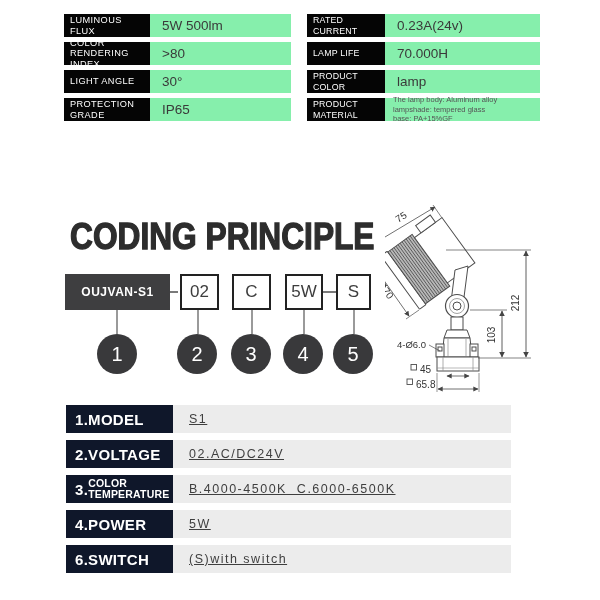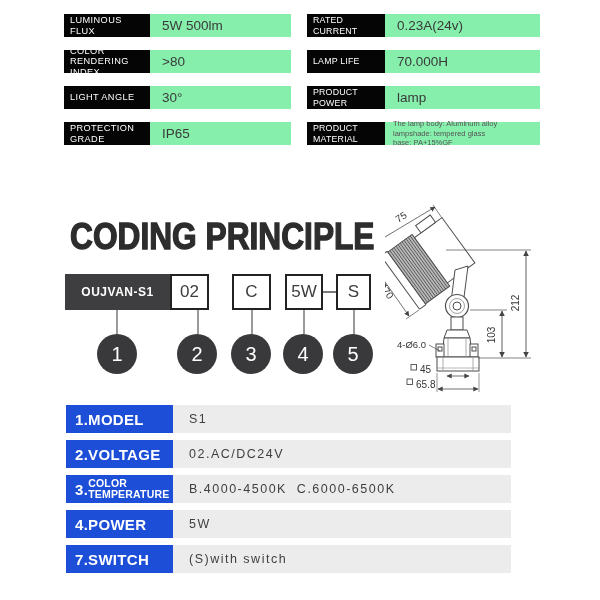--- a/index.html
+++ b/index.html
@@ -1,21 +1,21 @@
 <!DOCTYPE html>
 <html><head>
 <meta charset="utf-8">
 <style>
   * { margin:0; padding:0; box-sizing:border-box; }
   html,body { background:#fff; }
   body { font-family:"Liberation Sans", sans-serif; }
   .page { position:relative; width:600px; height:600px; background:#fff; overflow:hidden; }
 
   
-  .spec-col { position:absolute; top:14px; display:flex; flex-direction:column; gap:13px;border-radius:23px; }
+  .spec-col { position:absolute; top:14px; display:flex; flex-direction:column; gap:5px;border-radius:23px; }
   .spec-col.left  { left:64px;  width:227px; }
   .spec-col.right { left:307px; width:233px; }
   .spec-row { display:flex; height:23px; }
   .spec-label {
     background:#050505; color:#fff; font-size:9.2px; line-height:1.15;
     display:flex; align-items:center; padding-left:6px; padding-right:2px;
     letter-spacing:.4px; white-space:pre-line; width:86px; flex:none;
   }
   .spec-col.right .spec-label { width:78px; font-size:8.8px; letter-spacing:.2px; }
   .spec-value {
@@ -49,28 +49,28 @@
   }
 
   
   .drawing { position:absolute; left:385px; top:205px; }
   .drawing text { font-family:"Liberation Sans", sans-serif; fill:#333; }
 
   
   .legend { position:absolute; left:66px; top:405px; width:445px; display:flex; flex-direction:column; gap:7px; }
   .legend-row { display:flex; height:28px; }
   .legend-label {
-    width:107px; flex:none; background:#1d4ed8; color:#fff; font-size:15px; font-weight:bold;
+    width:107px; flex:none; background:#0f172a; color:#fff; font-size:15px; font-weight:bold;
     display:flex; align-items:center; padding-left:9px; letter-spacing:.3px;
   }
   .legend-label .num3 { font-size:15px; }
   .legend-label .two-line { font-size:10.5px; line-height:1.08; white-space:pre-line; letter-spacing:.2px; }
   .legend-value {
     flex:1; background:#ececec; color:#3f3f3f; font-size:12.5px; letter-spacing:1.5px;
-    display:flex; align-items:center; padding-left:16px; white-space:pre;
+    display:flex; align-items:center; padding-left:16px; white-space:pre;text-decoration:underline;
   }
 </style>
 </head>
 <body>
 
 <div class="page">
 
   <div class="spec-col left">
     <div class="spec-row">
       <div class="spec-label">LUMINOUS FLUX</div>
@@ -94,36 +94,36 @@
   <div class="spec-col right">
     <div class="spec-row">
       <div class="spec-label">RATED CURRENT</div>
       <div class="spec-value">0.23A(24v)</div>
     </div>
     <div class="spec-row">
       <div class="spec-label">LAMP LIFE</div>
       <div class="spec-value">70.000H</div>
     </div>
     <div class="spec-row">
-      <div class="spec-label">PRODUCT POWER</div>
+      <div class="spec-label">PRODUCT COLOR</div>
       <div class="spec-value">lamp</div>
     </div>
     <div class="spec-row">
       <div class="spec-label">PRODUCT MATERIAL</div>
       <div class="spec-value small">The lamp body:  Aluminum alloy
 lampshade:  tempered glass
 base:  PA+15%GF</div>
     </div>
   </div>
 
   <div class="coding-title">CODING PRINCIPLE</div>
 
   <div class="model-box">OUJVAN-S1</div>
   <div class="hconn" style="left:170px;width:8px"></div>
-  <div class="code-box" style="left:170px;width:39px">02</div>
+  <div class="code-box" style="left:180px;width:39px">02</div>
   <div class="code-box" style="left:232px;width:39px">C</div>
   <div class="code-box" style="left:285px;width:38px">5W</div>
   <div class="hconn" style="left:323px;width:13px"></div>
   <div class="code-box" style="left:336px;width:35px">S</div>
 
   <div class="stem" style="left:116px"></div>
   <div class="stem" style="left:196.5px"></div>
   <div class="stem" style="left:250.5px"></div>
   <div class="stem" style="left:303px"></div>
   <div class="stem" style="left:352.5px"></div>
@@ -240,18 +240,18 @@
         <span class="two-line">COLOR
 TEMPERATURE</span>
       </div>
       <div class="legend-value">B.4000-4500K  C.6000-6500K</div>
     </div>
     <div class="legend-row">
       <div class="legend-label">4.POWER</div>
       <div class="legend-value">5W</div>
     </div>
     <div class="legend-row">
-      <div class="legend-label">7.SWITCH</div>
+      <div class="legend-label">6.SWITCH</div>
       <div class="legend-value">(S)with switch</div>
     </div>
   </div>
 
 </div>
 
 </body></html>

